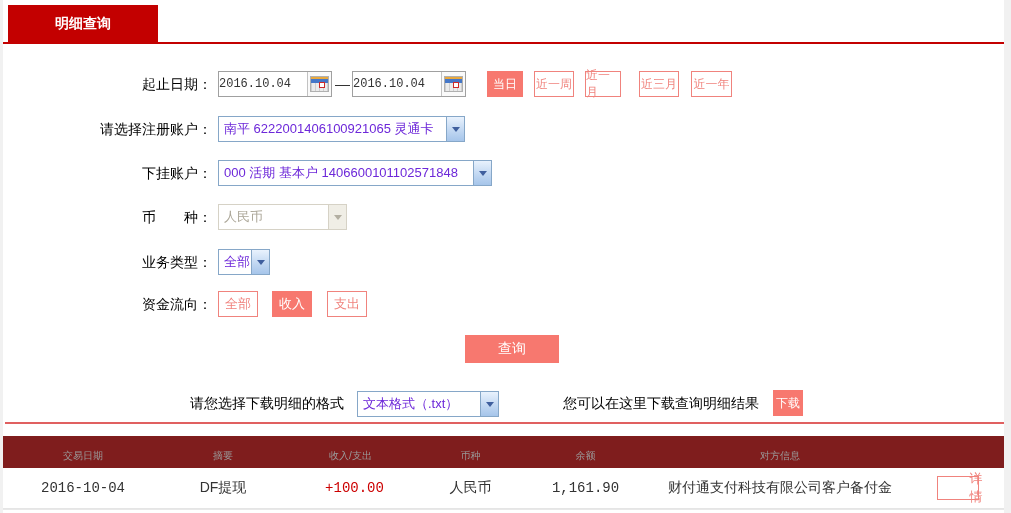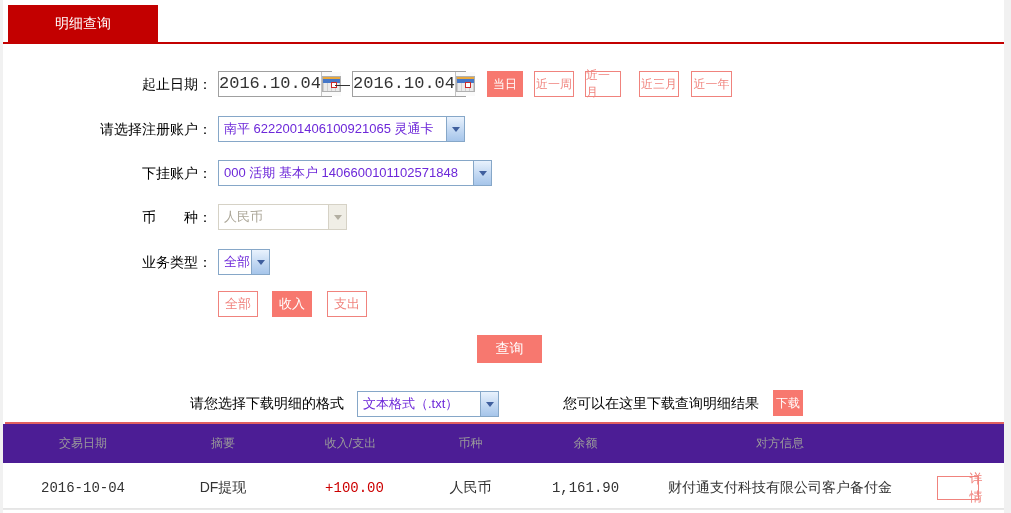--- a/index.html
+++ b/index.html
@@ -9,28 +9,28 @@
     font-family:"Liberation Sans","DejaVu Sans",sans-serif;
     font-size:14px;color:#000;
   }
   .gutter{position:absolute;top:0;bottom:0;background:#f1f1f1;}
   .gutter.left{left:0;width:3px;}
   .gutter.right{right:0;width:7px;}
 
   
   .tabbar{position:absolute;left:3px;right:7px;top:0;height:42px;border-bottom:2px solid #c30000;background:#fff;}
   .tab{position:absolute;left:5px;top:5px;width:150px;height:37px;background:#c30000;color:#fff;
-       display:flex;align-items:center;justify-content:center;font-size:14px;cursor:pointer;}
+       display:flex;align-items:center;justify-content:center;font-size:14px;cursor:pointer;font-weight:bold;}
 
   
   .frow{position:absolute;left:0;right:7px;height:26px;}
   .flabel{position:absolute;left:0;top:0;width:212px;height:26px;line-height:26px;text-align:right;font-size:14px;white-space:pre;}
 
   .date-box{position:absolute;top:0;height:24px;width:112px;border:1px solid #a0a0a0;background:#fff;display:flex;align-items:stretch;}
-  .date-text{flex:1;text-align:center;line-height:24px;font-family:"Liberation Mono","DejaVu Sans Mono",monospace;font-size:17px;color:#333;}
+  .date-text{flex:1;line-height:24px;font-family:"Liberation Mono","DejaVu Sans Mono",monospace;font-size:12px;color:#333;}
   .cal-btn{width:23px;border-left:1px solid #c2c2c2;background:#fafafa;display:flex;align-items:center;justify-content:center;cursor:pointer;}
   .cal-icon{width:17px;height:14px;border:1px solid #b0b0b0;position:relative;
     background:
       linear-gradient(#e8a83e 0 2px, #4577c8 2px 6px, rgba(0,0,0,0) 6px),
       repeating-linear-gradient(to right,#cfcfcf 0 1px,#ebebeb 1px 4px);}
   .cal-icon::after{content:"";position:absolute;right:3px;bottom:3px;width:4px;height:4px;background:#fff;border:1px solid #cc2a2a;}
   .date-sep{position:absolute;top:0;line-height:26px;color:#333;font-size:15px;}
 
   .btn-fill{background:#f7786f;border:1px solid #f7786f;color:#fff;display:flex;align-items:center;justify-content:center;cursor:pointer;box-sizing:border-box;}
   .btn-outline{background:#fff;border:1px solid #f0837d;color:#f0837d;display:flex;align-items:center;justify-content:center;cursor:pointer;box-sizing:border-box;}
@@ -39,29 +39,29 @@
 
   .xp-select{position:absolute;top:0;height:24px;border:1px solid #86a7c8;background:#fff;display:flex;align-items:stretch;cursor:pointer;box-sizing:content-box;}
   .xp-select .txt{flex:1;line-height:24px;padding-left:5px;font-size:13px;color:#6d28d9;white-space:nowrap;overflow:hidden;}
   .xp-arrow{width:17px;border-left:1px solid #86a7c8;background:linear-gradient(#e9f2fd,#c2d8f2 55%,#a6c5ea);display:flex;align-items:center;justify-content:center;}
   .xp-arrow::after{content:"";width:0;height:0;border-left:4px solid transparent;border-right:4px solid transparent;border-top:5px solid #3f5f9e;}
   .xp-select.disabled{border-color:#d6d2c6;cursor:default;}
   .xp-select.disabled .txt{color:#aba698;}
   .xp-select.disabled .xp-arrow{border-left-color:#d6d2c6;background:#f0eee6;}
   .xp-select.disabled .xp-arrow::after{border-top-color:#b3afa2;}
 
-  .query-btn{position:absolute;left:477px;top:335px;width:65px;height:28px;font-size:14px;}
+  .query-btn{position:absolute;left:465px;top:335px;width:94px;height:28px;font-size:14px;}
 
   
   .dl-label{position:absolute;top:0;line-height:26px;font-size:14px;}
 
   
   .red-divider{position:absolute;left:5px;right:7px;top:422px;height:2px;background:#e06060;}
   .tgrid{display:grid;grid-template-columns:160px 120px 135px 105px 125px 1fr 92px;align-items:center;justify-items:center;}
-  .thead{position:absolute;left:3px;right:7px;top:424px;height:39px;background:#4c1d95;color:#9a9a9a;font-size:12px;}
+  .thead{position:absolute;left:3px;right:7px;top:436px;height:39px;background:#7f1d1d;color:#9a9a9a;font-size:10px;}
   .trow{position:absolute;left:3px;right:7px;top:468px;height:41px;background:#fff;border-bottom:1px solid #e5e5e5;font-size:14px;color:#333;box-sizing:border-box;}
   .mono{font-family:"Liberation Mono","DejaVu Sans Mono",monospace;}
   .amount{color:#cc0000;margin-left:8px;}
   .detail-btn{width:42px;height:24px;font-size:13px;padding-left:36px;}
   .bottom-line{position:absolute;left:3px;right:7px;top:509px;height:1px;background:#e8e8e8;}
 </style>
 </head>
 <body>
 
 <div class="gutter left"></div>
@@ -119,20 +119,21 @@
 
 <div class="frow" style="top:249px">
   <span class="flabel">业务类型：</span>
   <div class="xp-select" style="left:218px;width:50px">
     <span class="txt">全部</span>
     <span class="xp-arrow"></span>
   </div>
 </div>
 
 <div class="frow" style="top:291px">
+  <span class="flabel">资金流向：</span>
   <div class="fbtn btn-outline" style="left:218px">全部</div>
   <div class="fbtn btn-fill" style="left:272px">收入</div>
   <div class="fbtn btn-outline" style="left:327px">支出</div>
 </div>
 
 <div class="query-btn btn-fill">查询</div>
 
 <div class="frow" style="top:390px">
   <span class="dl-label" style="left:190px">请您选择下载明细的格式</span>
   <div class="xp-select" style="left:357px;top:1px;width:140px">

